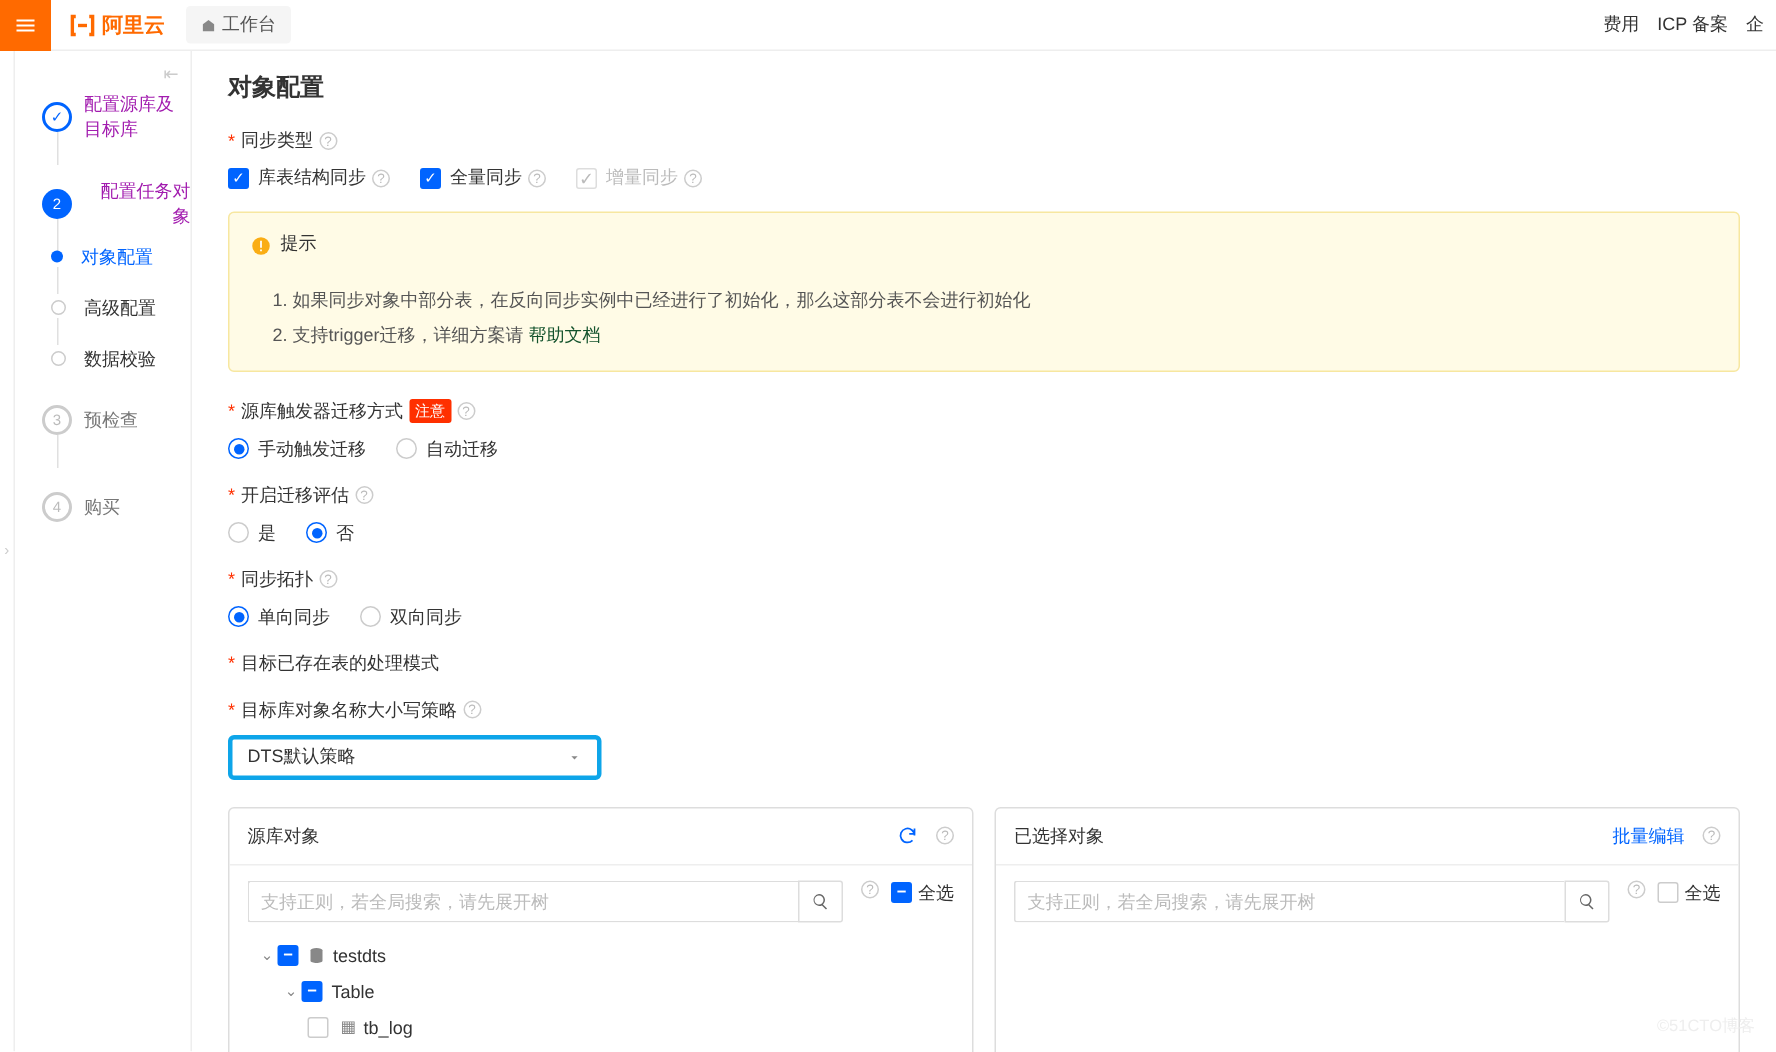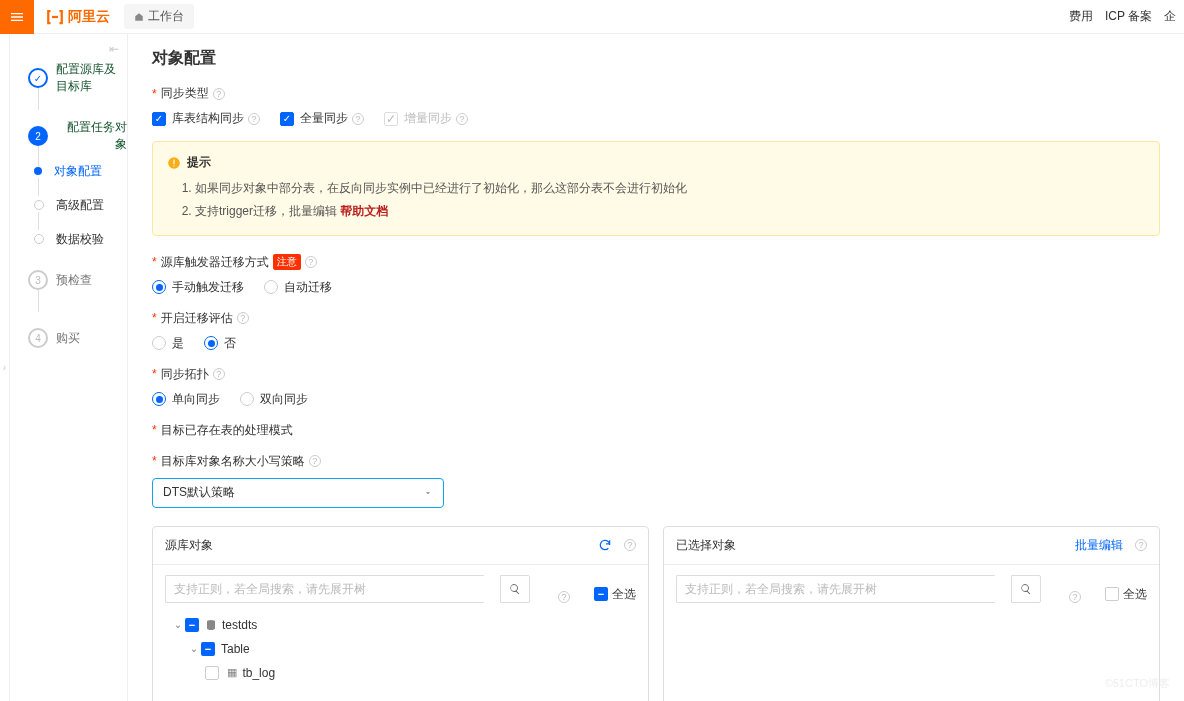--- a/index.html
+++ b/index.html
@@ -27,21 +27,21 @@
 .side-collapse { text-align: right; padding: 4px 8px; color: #ccc; cursor: pointer; }
 
 .steps { padding-left: 18px; }
 .step { display: flex; align-items: center; position: relative; height: 36px; }
 .step::after { content: ""; position: absolute; left: 10px; top: 28px; width: 1px; height: 22px; background: #e0e0e0; }
 .step.last::after { display: none; }
 .step-icon { width: 20px; height: 20px; border-radius: 50%; display: flex; align-items: center; justify-content: center; font-size: 10px; margin-right: 8px; flex-shrink: 0; }
 .step.done .step-icon { border: 2px solid #0064ff; color: #0064ff; }
 .step.active .step-icon { background: #0064ff; color: #fff; }
 .step.pending .step-icon { border: 2px solid #ccc; color: #bbb; }
-.step-label { font-size: 12px; color: #14532d; }
+.step-label { font-size: 12px; color: #a21caf; }
 .step.active .step-label { font-weight: 400; text-align: right; }
 .step.pending .step-label { color: #777; }
 .step.spacer { height: 22px; }
 .step.spacer::after { display: none; }
 
 .substeps { padding-left: 18px; }
 .substep { display: flex; align-items: center; height: 34px; position: relative; }
 .substep::before { content: ""; width: 8px; height: 8px; border-radius: 50%; margin-right: 12px; margin-left: 6px; }
 .substep.current::before { background: #0064ff; }
 .substep.future::before { background: #fff; border: 1.5px solid #ccc; }
@@ -63,36 +63,36 @@
 .chk, .rdo { display: flex; align-items: center; cursor: pointer; }
 .chk-box { width: 14px; height: 14px; border: 1px solid #ccc; border-radius: 2px; margin-right: 6px; display: flex; align-items: center; justify-content: center; }
 .chk-box.on { background: #0064ff; border-color: #0064ff; color: #fff; font-size: 10px; }
 .chk-box.dis { border-color: #ddd; }
 .chk.dis { color: #bbb; }
 .rdo-circ { width: 14px; height: 14px; border: 1px solid #ccc; border-radius: 50%; margin-right: 6px; display: flex; align-items: center; justify-content: center; }
 .rdo-circ.on { border-color: #0064ff; }
 .rdo-circ.on::after { content: ""; width: 7px; height: 7px; background: #0064ff; border-radius: 50%; }
 
 .alert { background: #fffbe6; border: 1px solid #f7e7a0; border-radius: 4px; padding: 12px 14px; margin-bottom: 18px; }
-.alert-title { display: flex; align-items: center; font-weight: 700; margin-bottom: 6px; }
+.alert-title { display: flex; align-items: flex-end; font-weight: 400; margin-bottom: 18px; }
 .alert-title svg { width: 14px; height: 14px; margin-right: 6px; }
 .alert ol { margin-left: 28px; color: #555; line-height: 1.9; }
-.alert a { color: #b91c1c; text-decoration: none; font-weight: bold; }
-
-.select { width: 292px; border: 1px solid #0ea5e9; border-radius: 4px; height: 30px; display: flex; align-items: center; justify-content: space-between; padding: 0 10px; cursor: pointer; color: #333; text-align: center; }
+.alert a { color: #14532d; text-decoration: none; }
+
+.select { width: 249px; border: 3px solid #0ea5e9; border-radius: 4px; height: 30px; display: flex; align-items: center; justify-content: space-between; padding: 0 10px; cursor: pointer; color: #333; text-align: center; }
 .select svg { width: 10px; height: 10px; fill: #888; }
 
 
 .dual { display: flex; gap: 14px; margin-top: 18px; position: relative; }
 .panel { flex: 1; border: 1px solid #ddd; border-radius: 4px; }
 .panel-head { height: 38px; display: flex; align-items: center; justify-content: space-between; padding: 0 12px; border-bottom: 1px solid #eee; }
 .panel-head-right { display: flex; align-items: center; gap: 8px; }
 .batch-edit { color: #0064ff; cursor: pointer; }
 .refresh-icon { width: 14px; height: 14px; cursor: pointer; color: #0064ff; }
-.panel-search { padding: 10px 12px; display: flex; align-items: flex-end; gap: 24px; }
+.panel-search { padding: 10px 12px; display: flex; align-items: flex-start; gap: 8px; }
 .panel-search input { flex: 1; height: 28px; border: 1px solid #ddd; border-right: none; border-radius: 2px 0 0 2px; padding: 0 8px; outline: none; font-size: 12px; }
 .panel-search input::placeholder { color: #bbb; }
 .search-btn { width: 30px; height: 28px; border: 1px solid #ddd; border-radius: 0 2px 2px 0; display: flex; align-items: center; justify-content: center; cursor: pointer; margin-left: -8px; }
 .search-btn svg { width: 12px; height: 12px; fill: #666; }
 .selectall-box { width: 14px; height: 14px; border-radius: 2px; margin-right: 4px; display: inline-flex; align-items: center; justify-content: center; }
 .selectall-box.minus { background: #0064ff; color: #fff; font-weight: bold; font-size: 11px; }
 .selectall-box.empty { border: 1px solid #ccc; background: #fff; }
 .selectall-label { display: flex; align-items: center; cursor: pointer; }
 
 .tree { padding: 0 12px 12px; color: #333; }
@@ -208,21 +208,21 @@
       <div class="alert-title">
         <svg viewBox="0 0 24 24">
             <circle cx="12" cy="12" r="10" fill="#faad14"></circle>
             <rect x="11" y="6" width="2" height="8" fill="#fff"></rect>
             <rect x="11" y="16" width="2" height="2" fill="#fff"></rect>
           </svg>
         <span>提示</span>
       </div>
       <ol>
         <li>如果同步对象中部分表，在反向同步实例中已经进行了初始化，那么这部分表不会进行初始化</li>
-        <li><span>支持trigger迁移，批量编辑 </span><a href="#">帮助文档</a></li>
+        <li><span>支持trigger迁移，详细方案请 </span><a href="#">帮助文档</a></li>
       </ol>
     </div>
 
     <div class="form-row">
       <div class="form-label req">
         <span>源库触发器迁移方式</span>
         <span class="note-badge">注意</span>
         <span class="help-icon">?</span>
       </div>
       <div class="checks">

